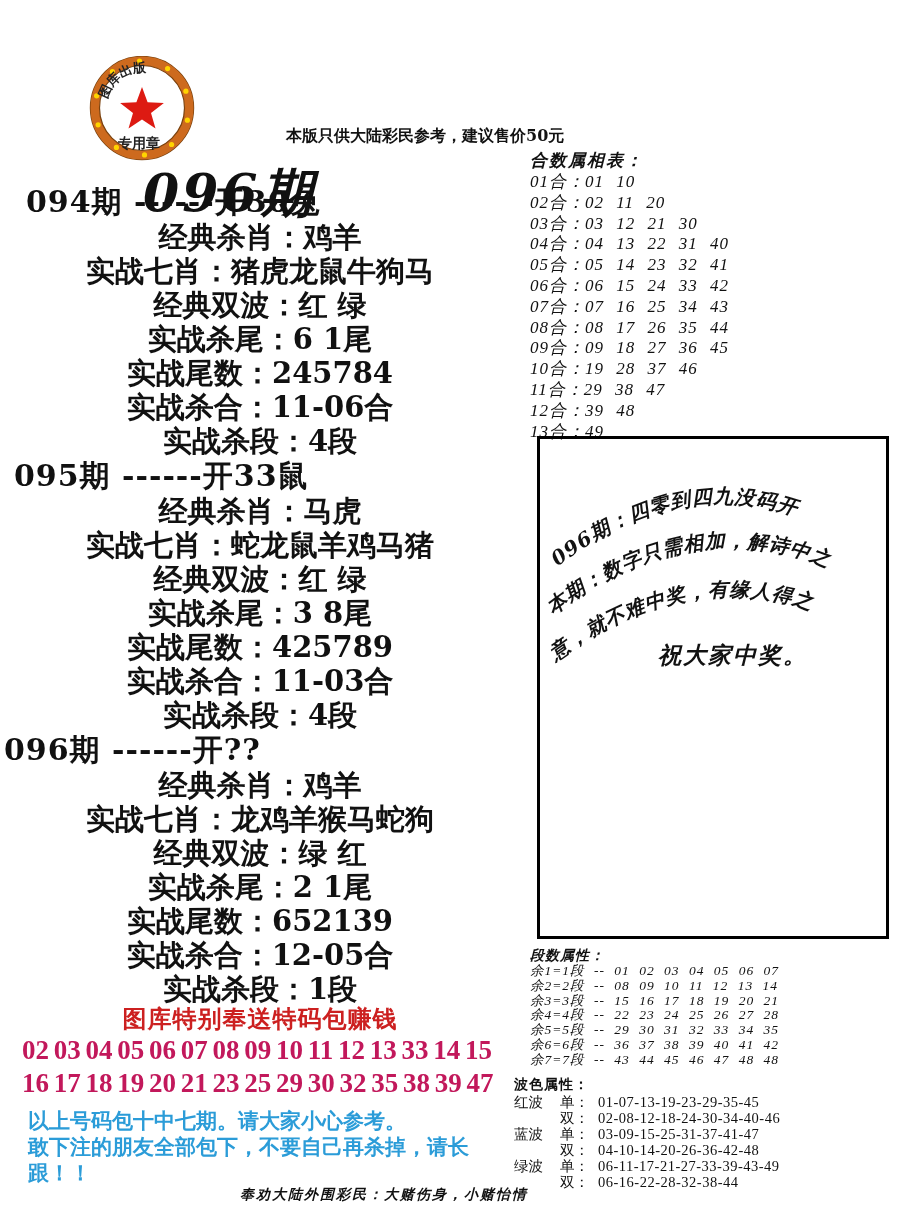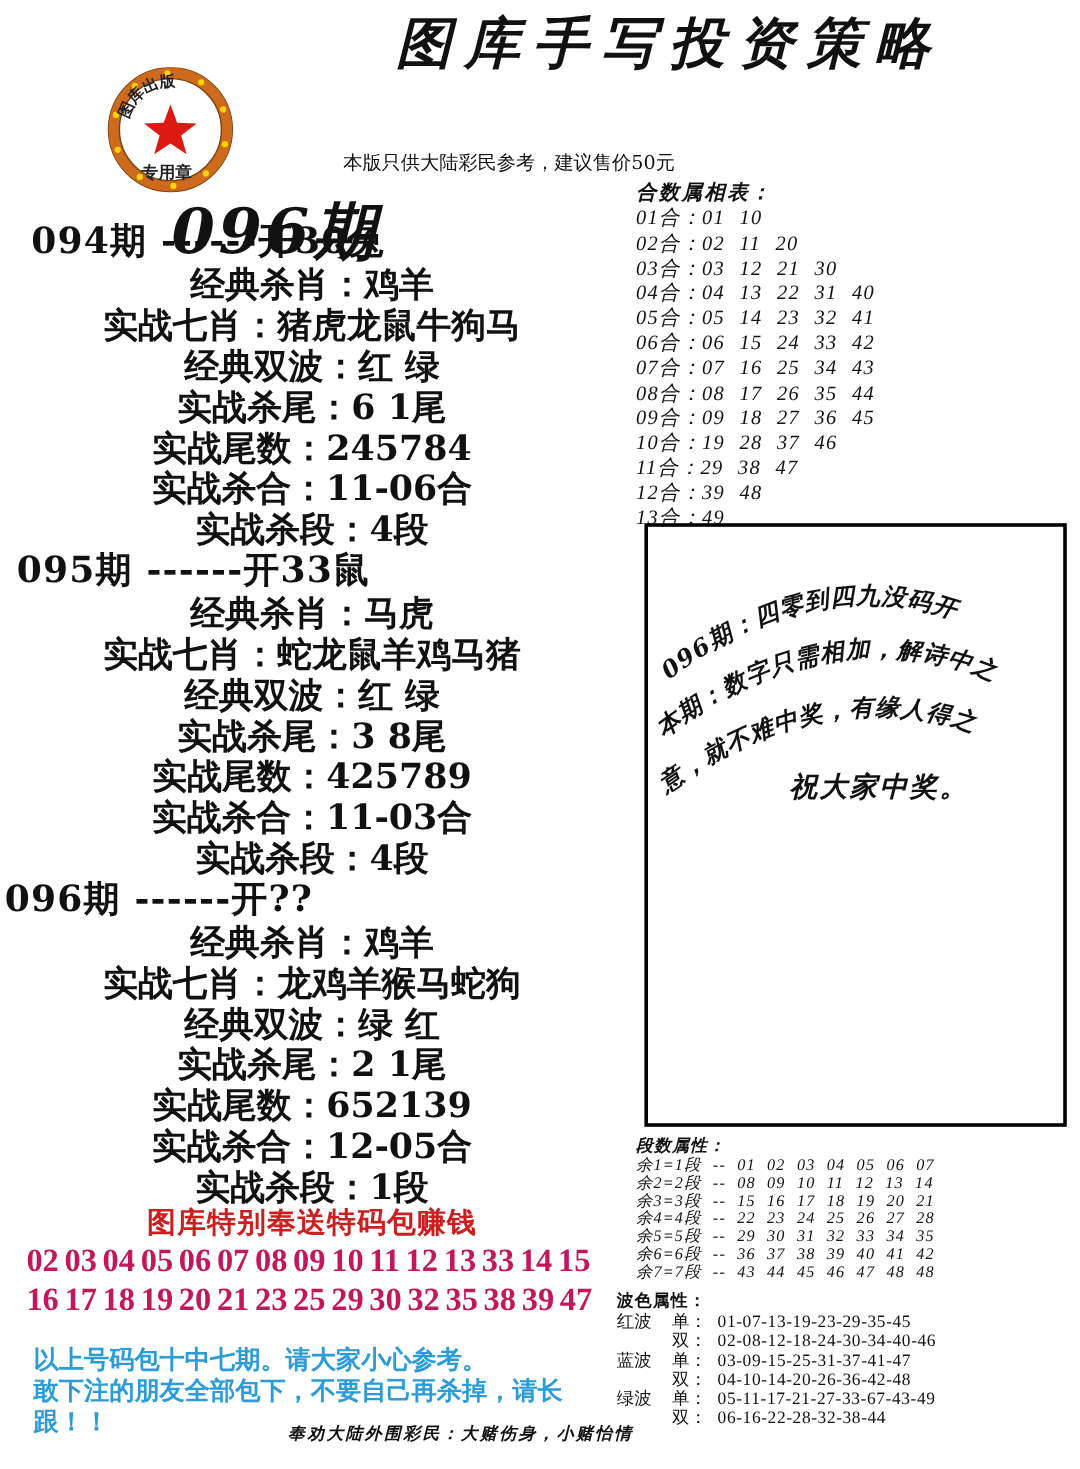--- a/index.html
+++ b/index.html
@@ -4,21 +4,21 @@
 <style>
   html,body{margin:0;padding:0;background:#ffffff;}
   .page{position:relative;width:900px;height:1224px;background:#ffffff;overflow:hidden;
         font-family:"DejaVu Serif",serif;color:#111;}
 
   
   .title{position:absolute;left:330px;top:6px;font-size:46px;font-weight:bold;font-style:italic;
          letter-spacing:11px;white-space:nowrap;}
   .subtitle{position:absolute;left:220px;top:66px;font-size:42px;font-weight:bold;font-style:italic;
             letter-spacing:3px;white-space:nowrap;}
-  .notice{position:absolute;left:286px;top:126px;font-size:16px;font-weight:normal;white-space:nowrap;}
+  .notice{position:absolute;left:286px;top:126px;font-size:16px;font-weight:bold;white-space:nowrap;}
   .issue-big{position:absolute;left:143px;top:132px;font-size:52px;font-weight:800;
              font-style:italic;letter-spacing:3px;white-space:nowrap;margin-top:27px;}
   .seal{position:absolute;left:86px;top:56px;width:112px;height:108px;}
 
   
   .issues{position:absolute;left:0;top:184px;width:520px;}
   .issue-header{font-size:30px;font-weight:bold;line-height:36px;white-space:nowrap;letter-spacing:1px;}
   .i1 .issue-header{padding-left:26px;}
   .i2 .issue-header{padding-left:14px;}
   .i3 .issue-header{padding-left:4px;}
@@ -49,31 +49,30 @@
   .wg{width:46px;}
   .wt{width:38px;}
   .wn{letter-spacing:0.5px;}
 
   
   .promo{position:absolute;left:0;top:1004px;width:520px;}
   .promo-heading{font-size:24px;font-weight:bold;text-align:center;line-height:30px;
                  color:#cc2020;letter-spacing:1px;}
   .promo-nums{font-family:"Liberation Serif",serif;font-size:27px;font-weight:bold;
               color:#c2185b;line-height:33px;padding-left:22px;word-spacing:-2px;white-space:nowrap;}
-  .promo-notes{margin-top:21px;padding-left:28px;color:#2b9cd8;font-family:"Liberation Sans",sans-serif;
+  .promo-notes{margin-top:8px;padding-left:28px;color:#2b9cd8;font-family:"Liberation Sans",sans-serif;
                font-weight:bold;font-size:21px;line-height:26px;}
   .footer{position:absolute;left:240px;top:1186px;width:560px;font-size:14px;font-style:italic;
           font-weight:bold;white-space:nowrap;letter-spacing:2px;}
 </style>
 </head>
 <body>
 
 <div class="page">
 
-  <div class="title">图库手写投资策略</div>
   <div class="notice">本版只供大陆彩民参考，建议售价50元</div>
 
   <div class="seal">
     <svg width="112" height="108" viewBox="0 0 112 108">
       <circle cx="56" cy="52" r="51.5" fill="none" stroke="#7a420e" stroke-width="1.4"></circle>
       <circle cx="56" cy="52" r="47" fill="none" stroke="#cd6a1e" stroke-width="9"></circle>
       <circle cx="56" cy="52" r="42.5" fill="none" stroke="#7a420e" stroke-width="1.2"></circle>
       <g fill="#ffd400">
         <circle cx="101.4" cy="64.2" r="2.6"></circle>
           <circle cx="85.6" cy="88.5" r="2.6"></circle>
@@ -198,21 +197,21 @@
       <span class="wn">03-09-15-25-31-37-41-47</span>
     </div>
     <div class="wave-row">
       <span class="wg"></span>
       <span class="wt">双：</span>
       <span class="wn">04-10-14-20-26-36-42-48</span>
     </div>
     <div class="wave-row">
       <span class="wg">绿波</span>
       <span class="wt">单：</span>
-      <span class="wn">05-11-17-21-27-33-67-43-49</span>
+      <span class="wn">06-11-17-21-27-33-39-43-49</span>
     </div>
     <div class="wave-row">
       <span class="wg"></span>
       <span class="wt">双：</span>
       <span class="wn">06-16-22-28-32-38-44</span>
     </div>
   </div>
 
   <div class="promo">
     <div class="promo-heading">图库特别奉送特码包赚钱</div>

